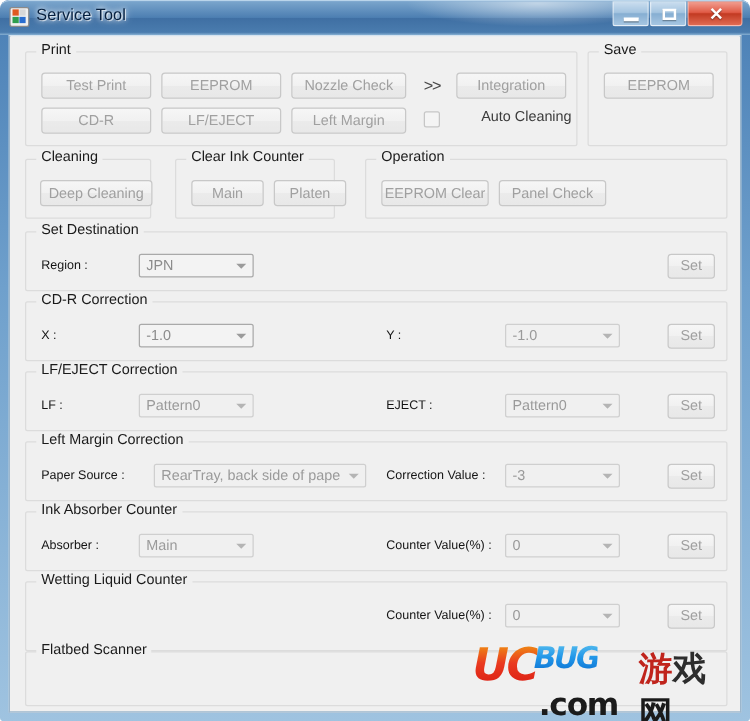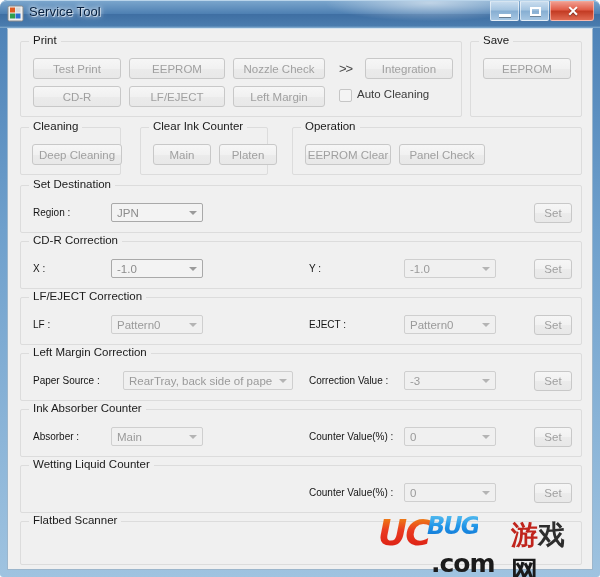--- a/index.html
+++ b/index.html
@@ -183,20 +183,21 @@
     box-sizing: border-box;
     border: 1px solid #c6c6c6;
     background: #f4f4f4;
     border-radius: 2px;
   }
   .chk-label {
     position: absolute;
     font-size: 11.5px;
     color: #3b3b3b;
     white-space: nowrap;
+    margin-left: 28px;
   }
 
   
   .arrows {
     position: absolute;
     font-size: 13px;
     color: #4a4a4a;
     letter-spacing: -1px;
     white-space: nowrap;
   }
@@ -378,21 +379,21 @@
         <span class="carrow"></span>
       </div>
       <span class="lbl" style="left:288px; top:21px;">Counter Value(%) :</span>
       <div class="combo" style="left:383px; top:17px; width:92px; height:19px;">
         <span class="cval">0</span>
         <span class="carrow"></span>
       </div>
       <div class="btn" style="left:513px; top:17px; width:38px; height:20px;">Set</div>
     </div>
 
-    <div class="group" style="left:12px; top:436px; width:562px; height:48px;">
+    <div class="group" style="left:12px; top:436px; width:562px; height:56px;">
       <span class="legend">Wetting Liquid Counter</span>
       <span class="lbl" style="left:288px; top:21px;">Counter Value(%) :</span>
       <div class="combo" style="left:383px; top:17px; width:92px; height:19px;">
         <span class="cval">0</span>
         <span class="carrow"></span>
       </div>
       <div class="btn" style="left:513px; top:17px; width:38px; height:20px;">Set</div>
     </div>
 
     <div class="group" style="left:12px; top:492px; width:562px; height:44px;">

